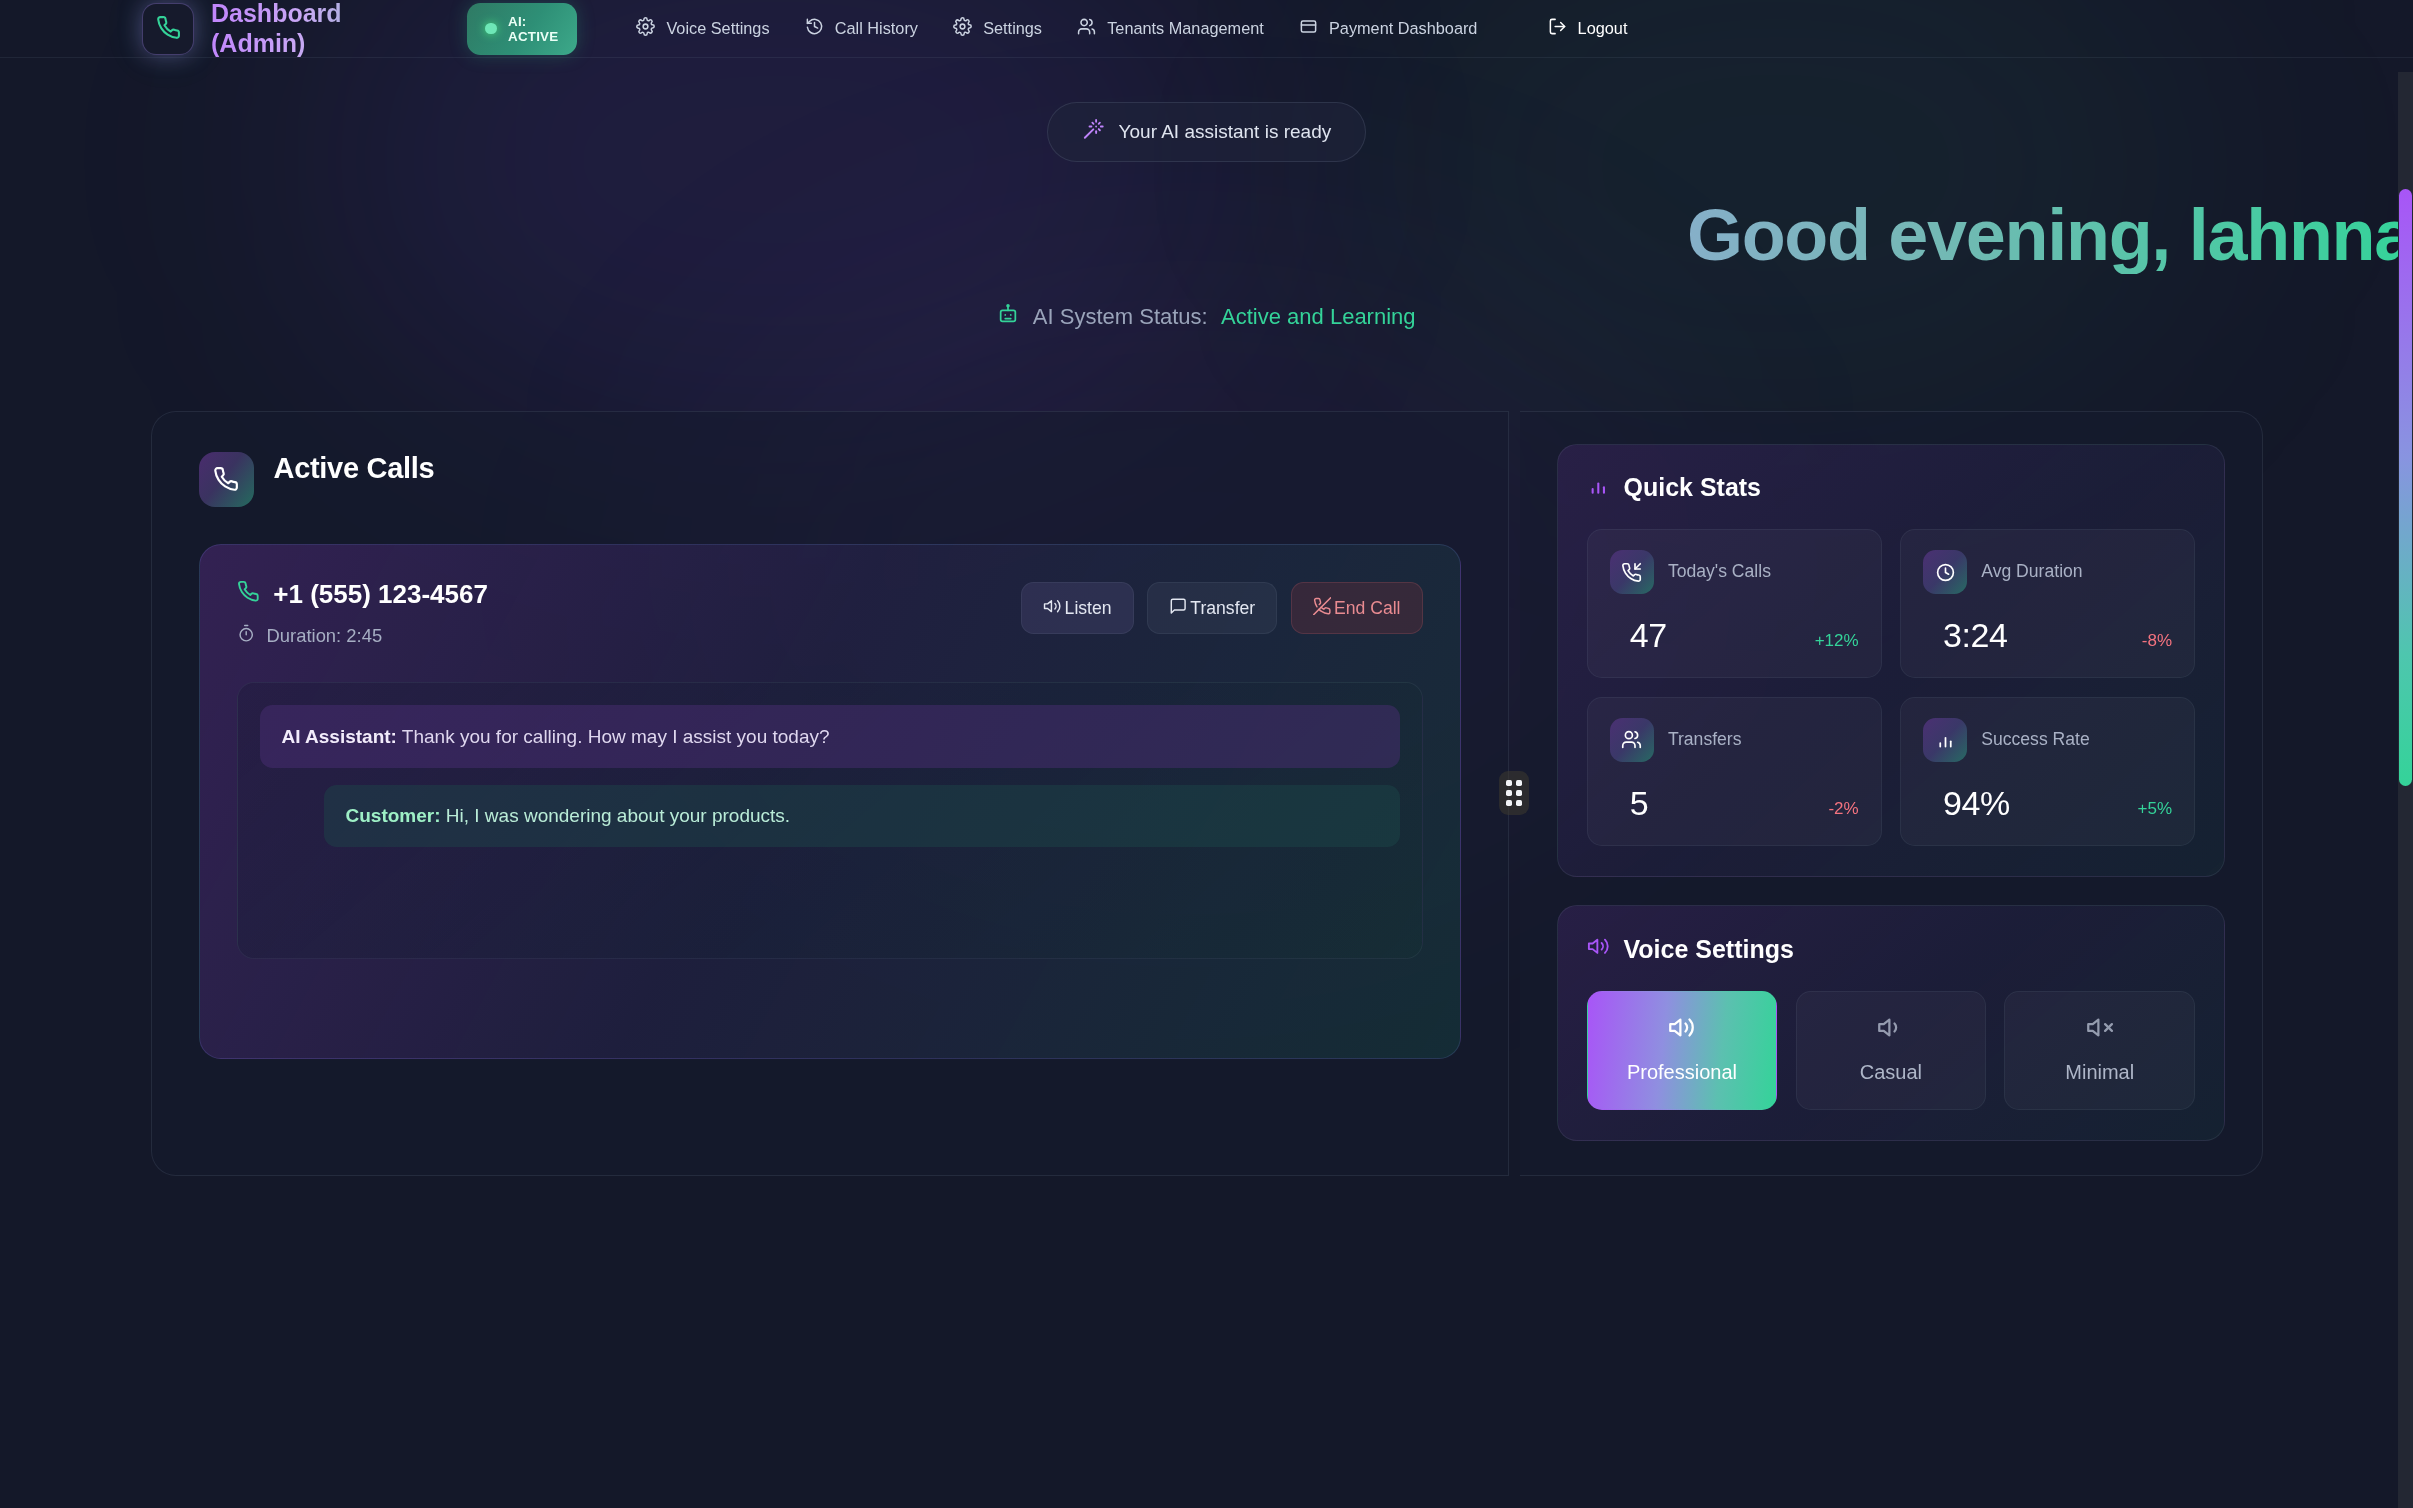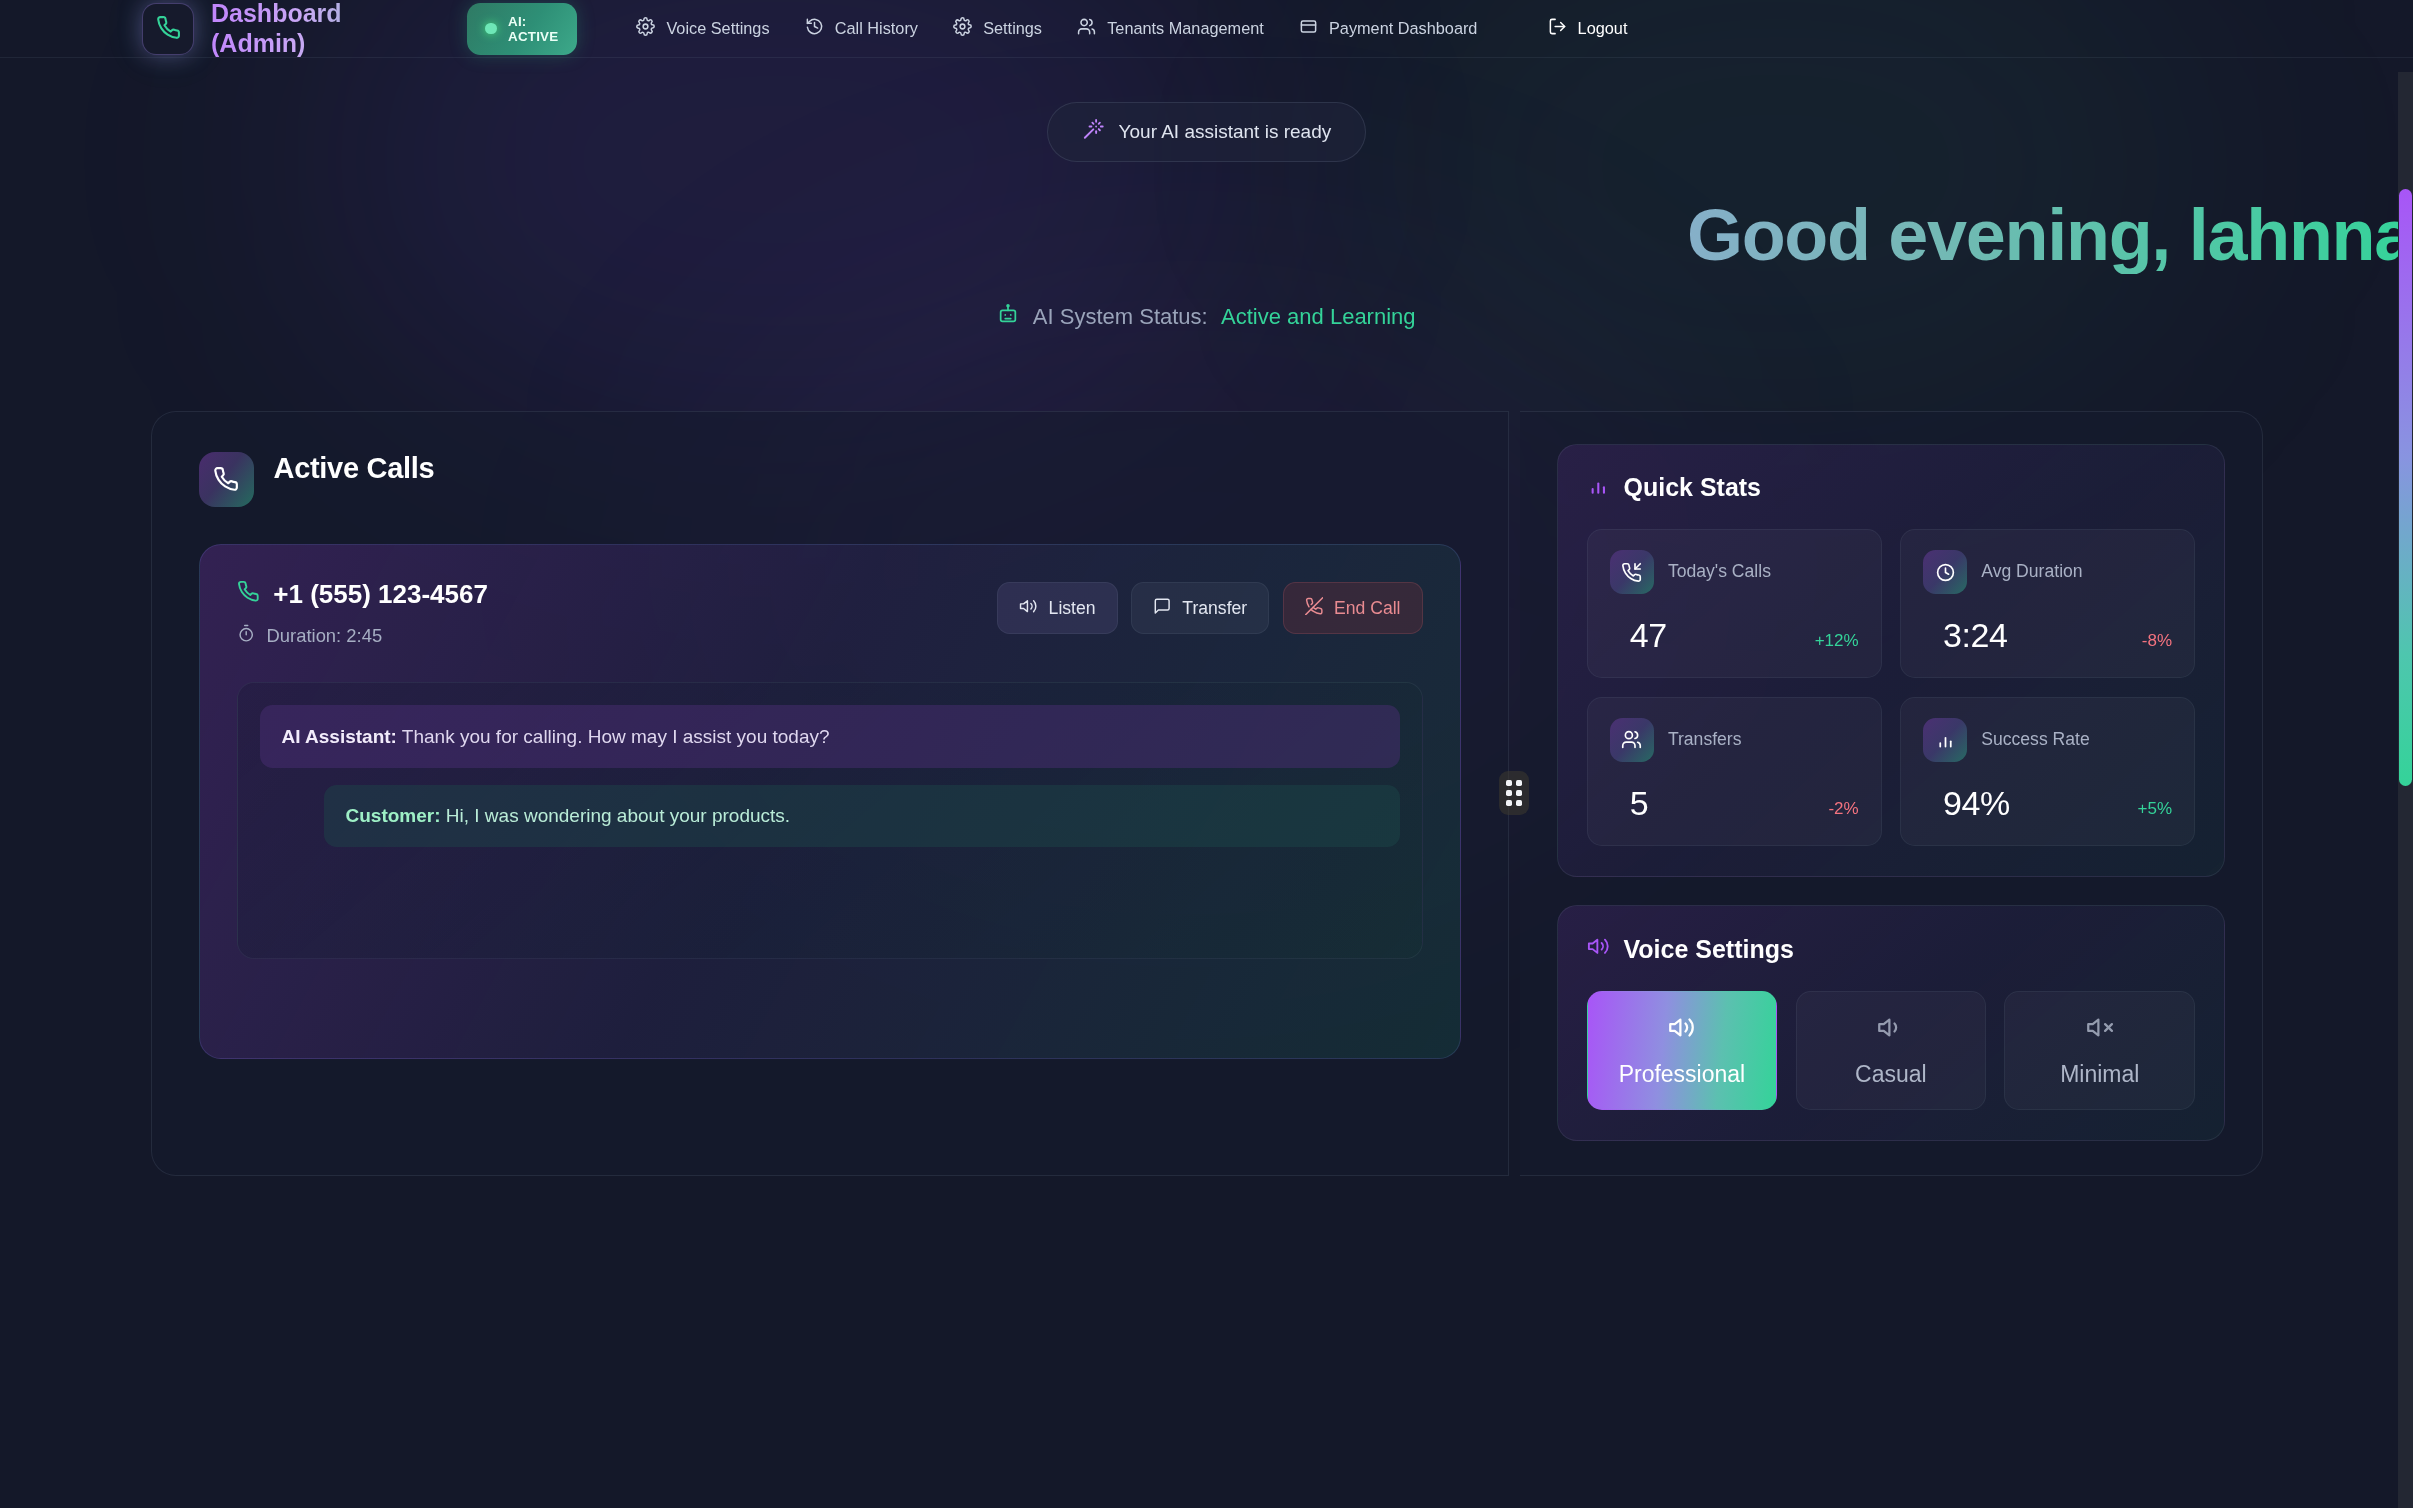--- a/index.html
+++ b/index.html
@@ -124,21 +124,21 @@
     background:linear-gradient(118deg,rgba(76,41,116,.55) 0%,rgba(43,38,82,.46) 45%,rgba(22,72,68,.42) 100%);
     border:0.8px solid rgba(129,140,248,.17);
     padding:34px 37px 37px;
     min-height:515px;
   }
   .call-top { display:flex; align-items:flex-start; justify-content:space-between; gap:25px; }
   .call-num { display:flex; align-items:center; gap:14.2px; font-size:26px; font-weight:700; color:#ffffff; }
   .call-dur { margin-top:14.2px; display:flex; align-items:center; gap:11.7px; font-size:18.4px; color:#a6aec3; }
   .call-actions { display:flex; align-items:center; gap:13.4px; padding-top:3.4px; }
   .btn {
-    display:flex; align-items:center; gap:11px;
+    display:flex; align-items:center; gap:3px;
     padding:13.4px 21px; border-radius:12.6px; cursor:pointer;
     font-size:17.6px; color:#e3e7f1;
     background:rgba(71,68,110,.40); border:0.8px solid rgba(148,163,184,.10);
   }
   .btn.ghost { background:rgba(58,66,92,.34); }
   .btn.danger { background:rgba(120,45,56,.30); color:#e98b91; border-color:rgba(225,110,120,.18); }
 
   .transcript {
     margin-top:35px; border-radius:17px;
     background:linear-gradient(140deg,rgba(32,28,62,.55) 0%,rgba(24,34,56,.45) 55%,rgba(22,48,52,.42) 100%);
@@ -181,21 +181,21 @@
   .voice-grid { margin-top:27px; display:grid; grid-template-columns:repeat(3,1fr); gap:18.4px; }
   .voice-opt {
     border-radius:15px; padding:22px 8.4px 18.4px; text-align:center; cursor:pointer;
     background:rgba(255,255,255,.035); border:0.8px solid rgba(148,163,184,.09);
     min-height:119px;
   }
   .voice-opt.active {
     background:linear-gradient(96deg,#a855f7 0%,#8f8fe0 40%,#5cc0b0 70%,#34d399 100%);
     border-color:transparent;
   }
-  .voice-opt .vname { margin-top:17px; font-size:23px; color:#aeb6c8; }
+  .voice-opt .vname { margin-top:17px; font-size:20px; color:#aeb6c8; }
   .voice-opt.active .vname { color:#ffffff; }
   .voice-opt svg { opacity:.82; }
   .voice-opt.active svg { opacity:1; }
 
   
   .scrollbar-track { position:absolute; right:0; top:72px; width:15px; height:1436px; background:#232733; z-index:9; }
   .scrollbar-thumb {
     position:absolute; right:0.8px; top:117px; width:13.4px; height:597px; border-radius:7.5px;
     background:linear-gradient(180deg,#a855f7 0%,#8894e0 45%,#4ec6ae 78%,#34d399 100%);
   }

